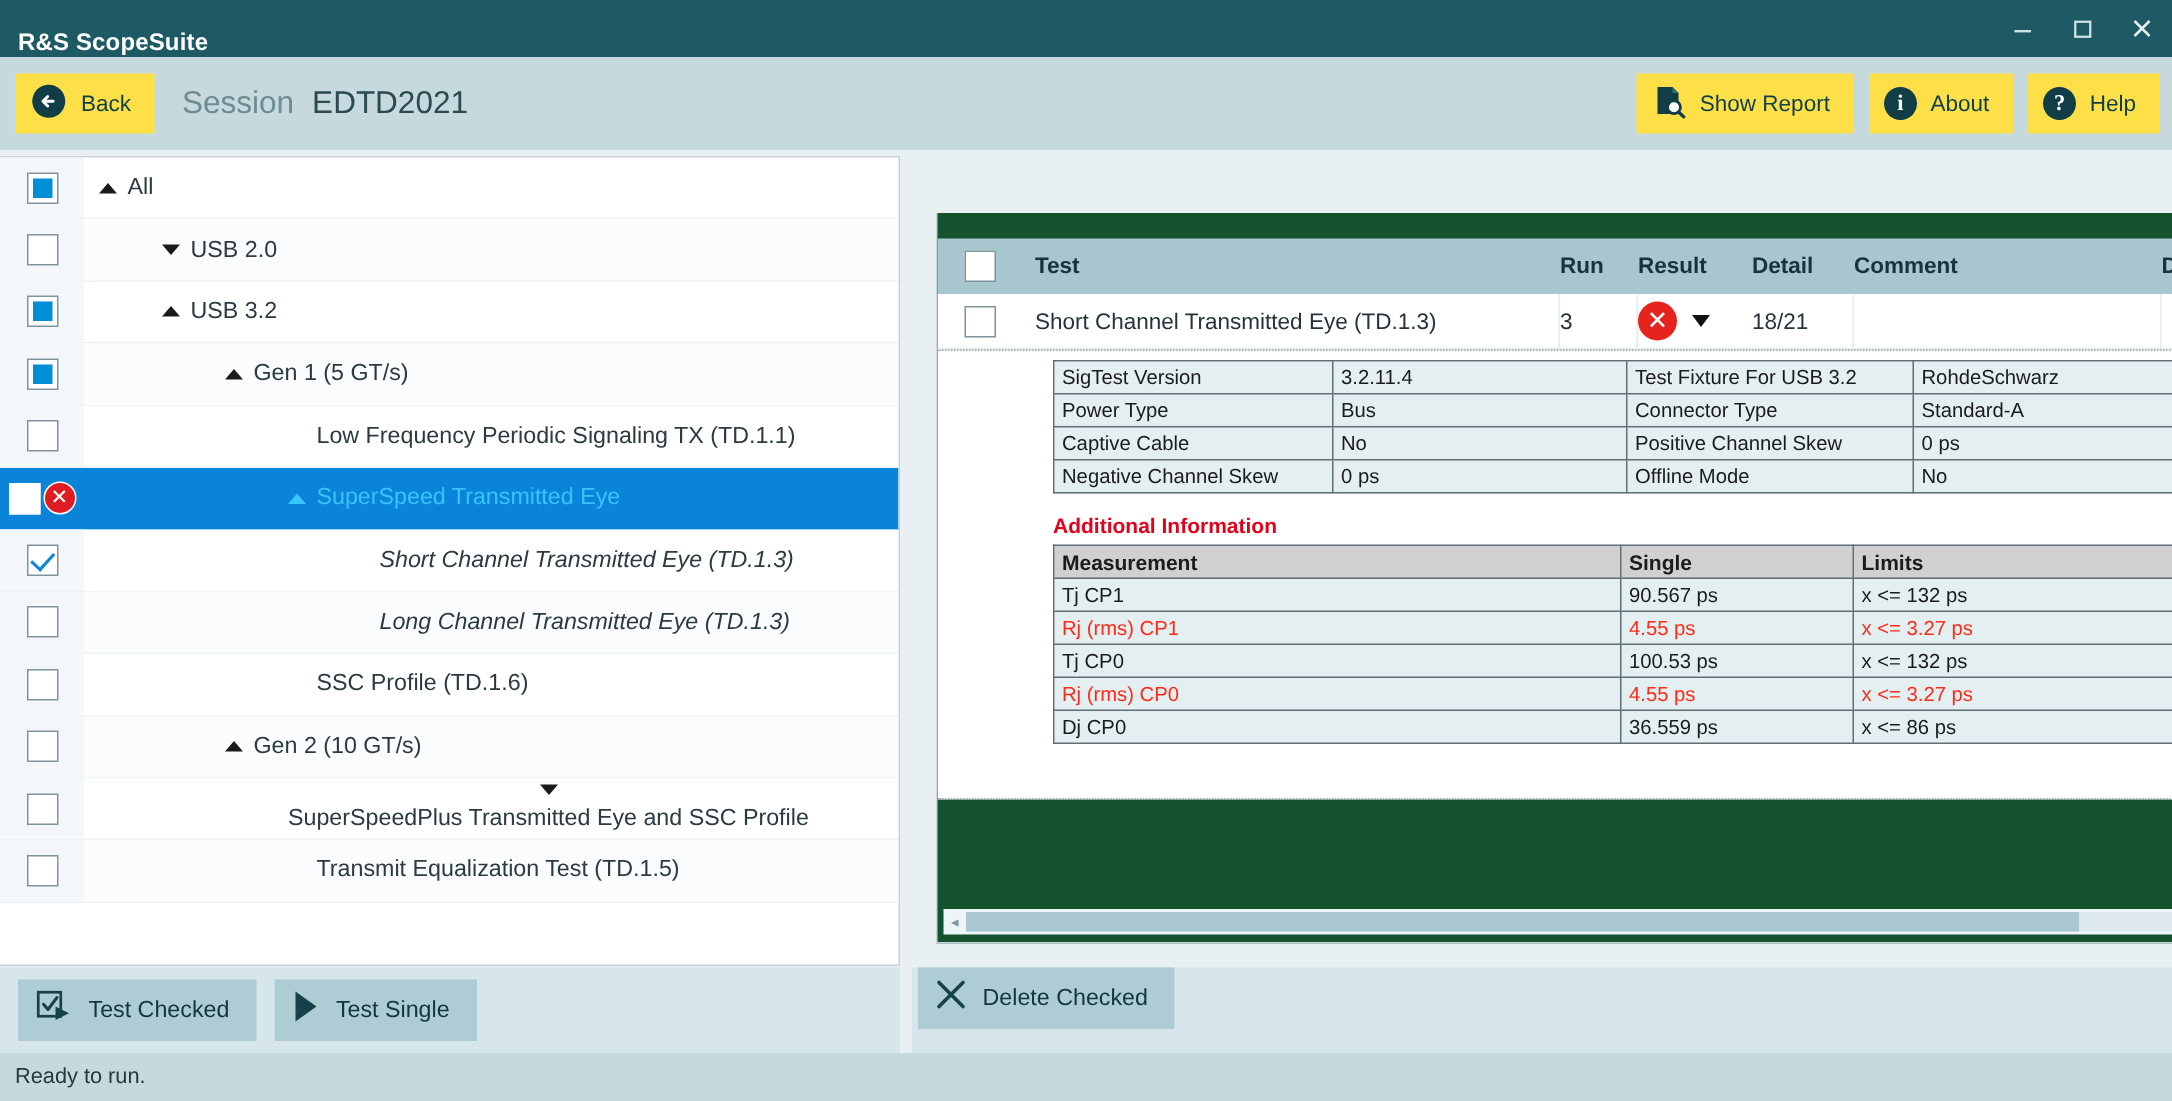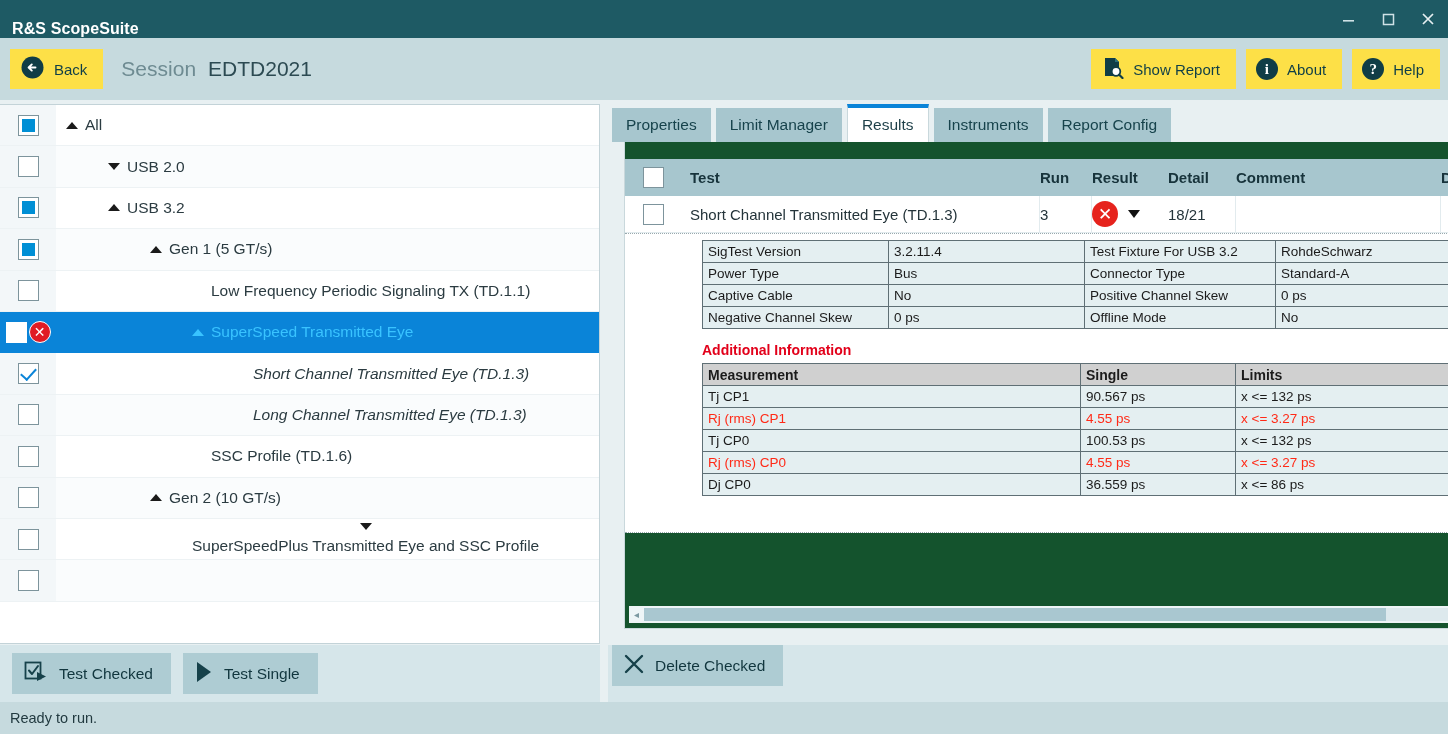--- a/index.html
+++ b/index.html
@@ -364,20 +364,24 @@
         </div>
         <div class="tree-label-wrap" style="margin-left: 136px; flex-direction: column;">
           <span class="tri down"></span>
           <span>SuperSpeedPlus Transmitted Eye and SSC Profile</span>
         </div>
       </div>
       <div class="tree-row alt">
         <div class="cb-cell">
           <span class="cb"></span>
         </div>
+        <div class="tree-label-wrap" style="margin-left: 136px;">
+          <span style="display: inline-block; width: 12px;"></span>
+          <span>Transmit Equalization Test (TD.1.5)</span>
+        </div>
       </div>
     </div>
 
   <div class="left-footer">
     <button class="ft-btn">
       <span>
         <svg width="24" height="22" viewBox="0 0 24 22">
           <rect x="1.5" y="1.5" width="15" height="16" fill="none" stroke="#16414a" stroke-width="1.8"></rect>
           <path d="M5 9.5 L8 13 L14 5" stroke="#16414a" stroke-width="2" fill="none" stroke-linecap="round" stroke-linejoin="round"></path>
           <path d="M13 11 L22 15.5 L13 20 Z" fill="#16414a"></path>
@@ -389,27 +393,20 @@
       <span>
         <svg width="18" height="22" viewBox="0 0 18 22">
             <path d="M2 1 L16 11 L2 21 Z" fill="#16414a"></path>
           </svg>
       </span>
       <span>Test Single</span>
     </button>
   </div>
 
   <div class="right-panel">
-    <div class="tabs" id="tabs">
-        <div class="tab">Properties</div>
-        <div class="tab">Limit Manager</div>
-        <div class="tab active">Results</div>
-        <div class="tab">Instruments</div>
-        <div class="tab">Report Config</div>
-      </div>
 
     <div class="tab-panel">
 
       <div class="res-head">
         <div class="c-cb">
             <span class="cb"></span>
           </div>
         <div class="c-test">Test</div>
         <div class="c-run">Run</div>
         <div class="c-result">Result</div>

